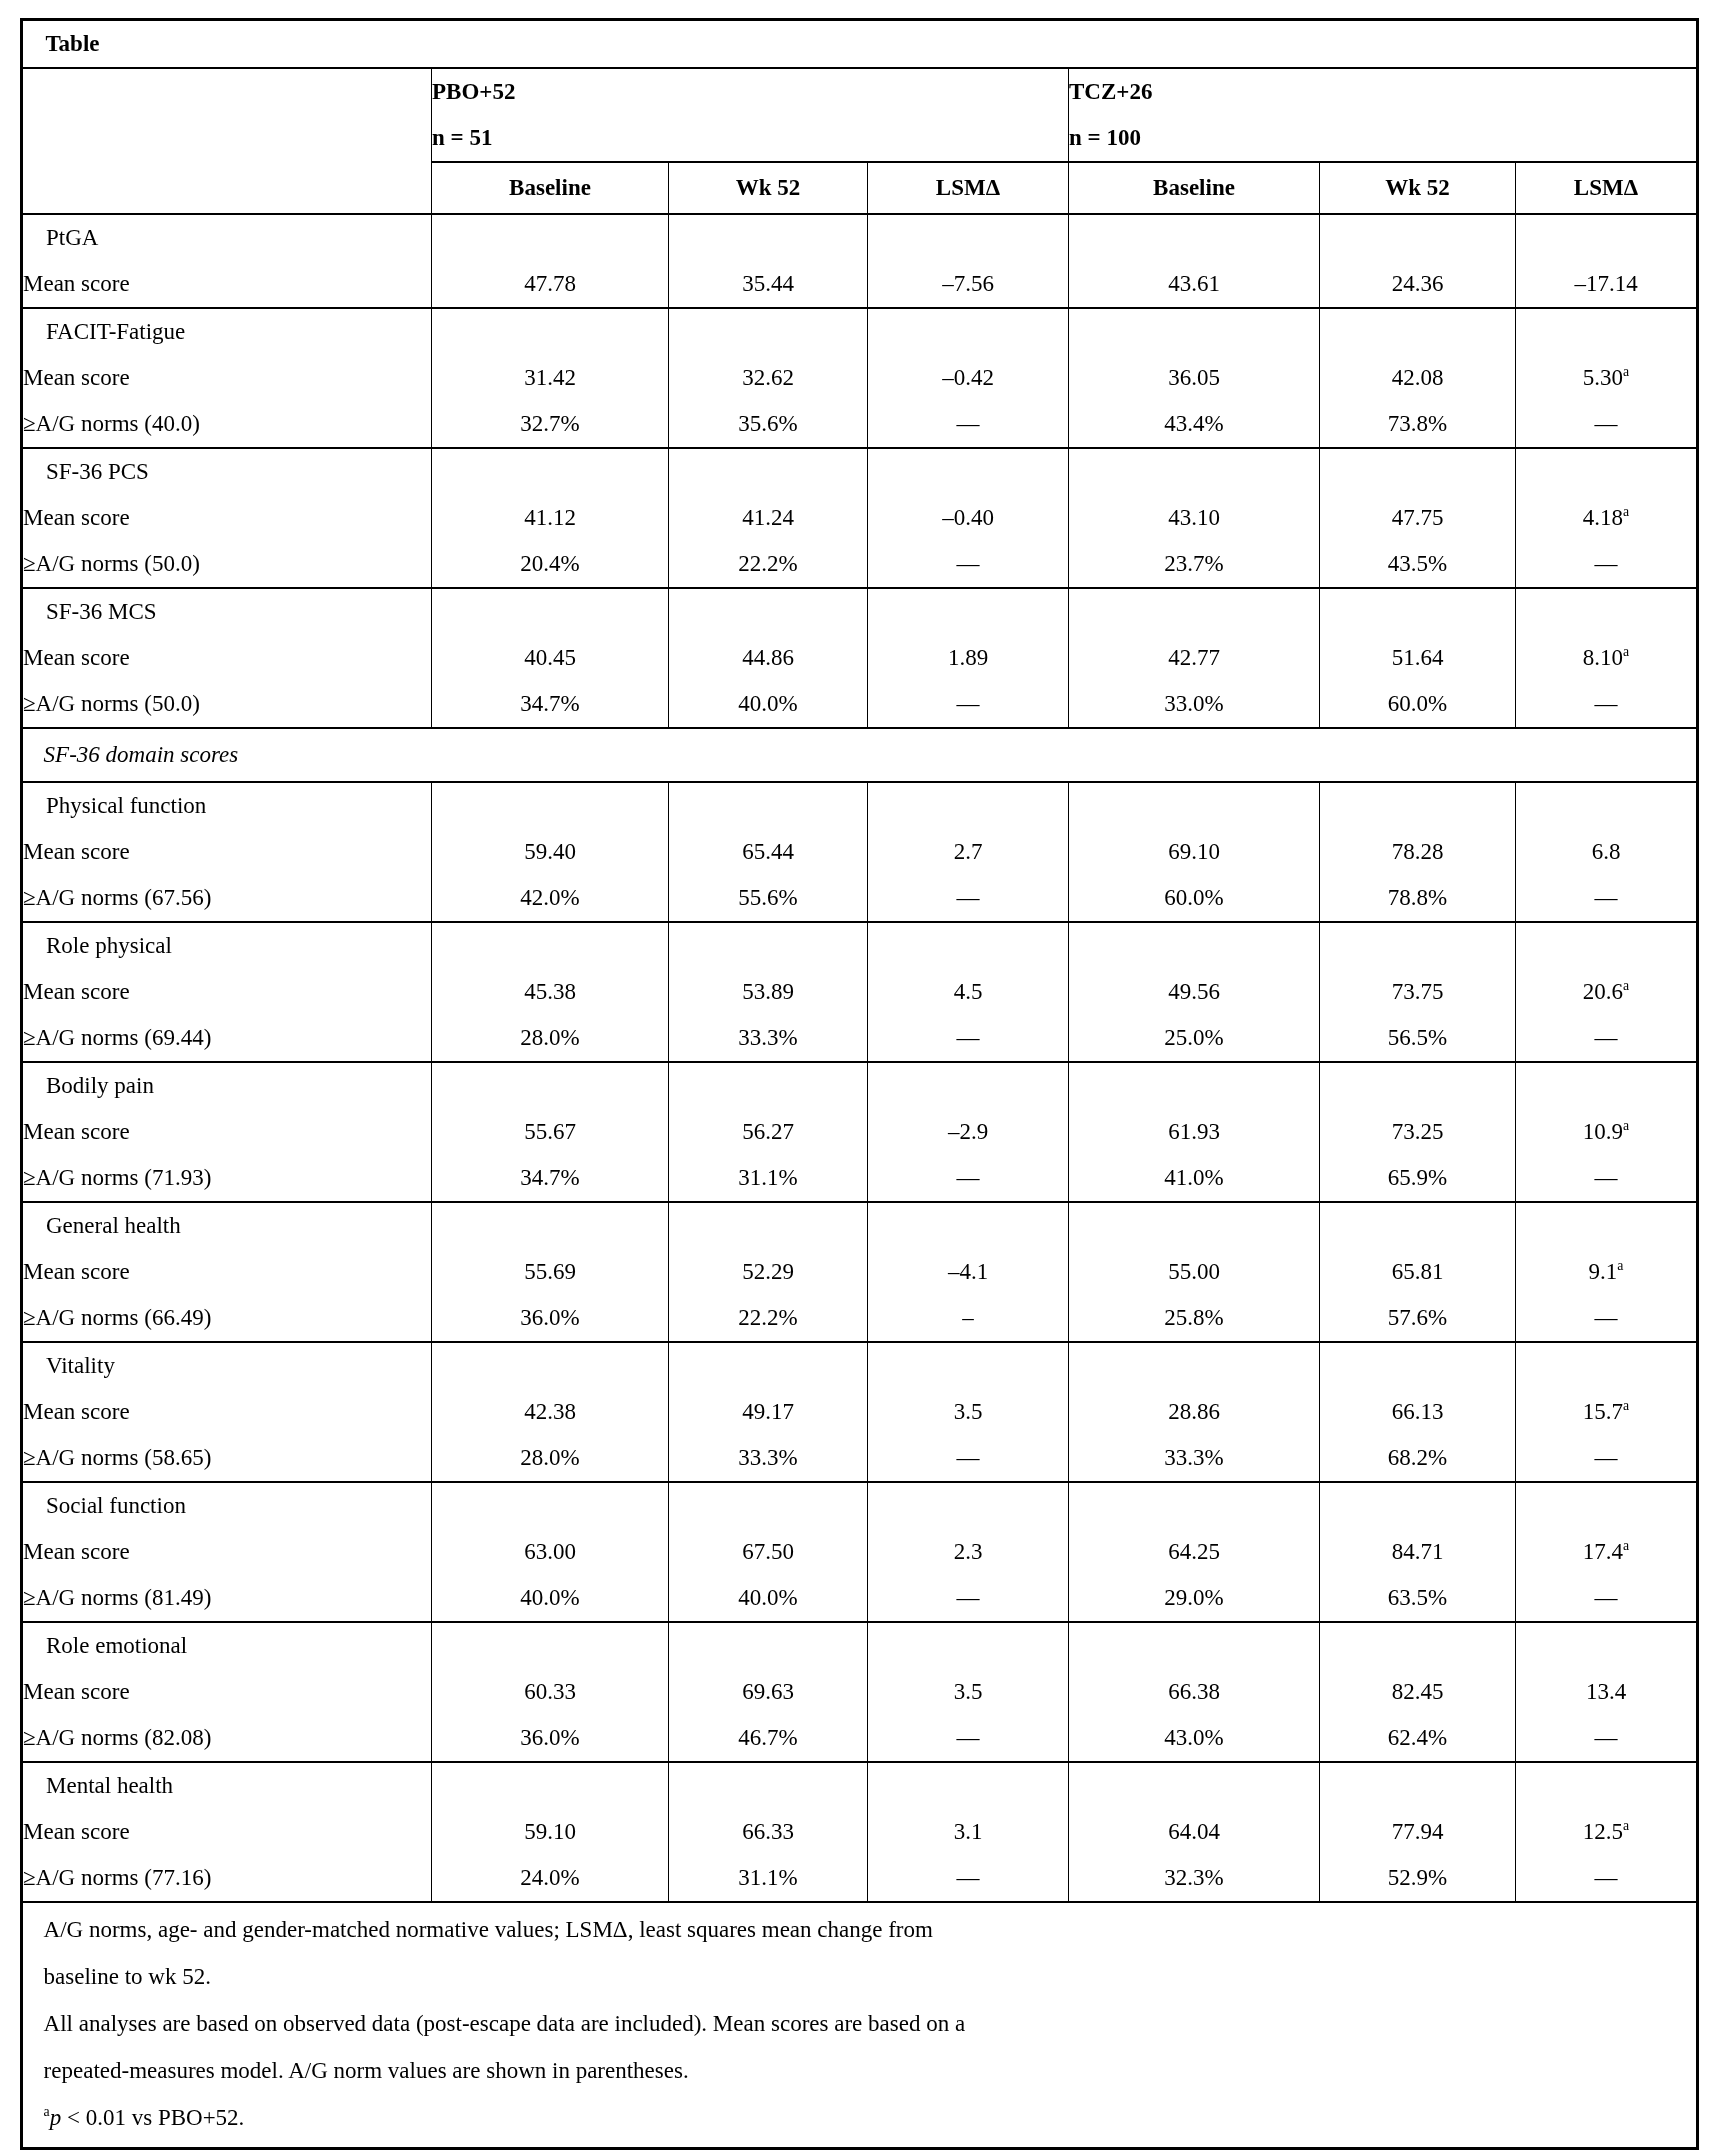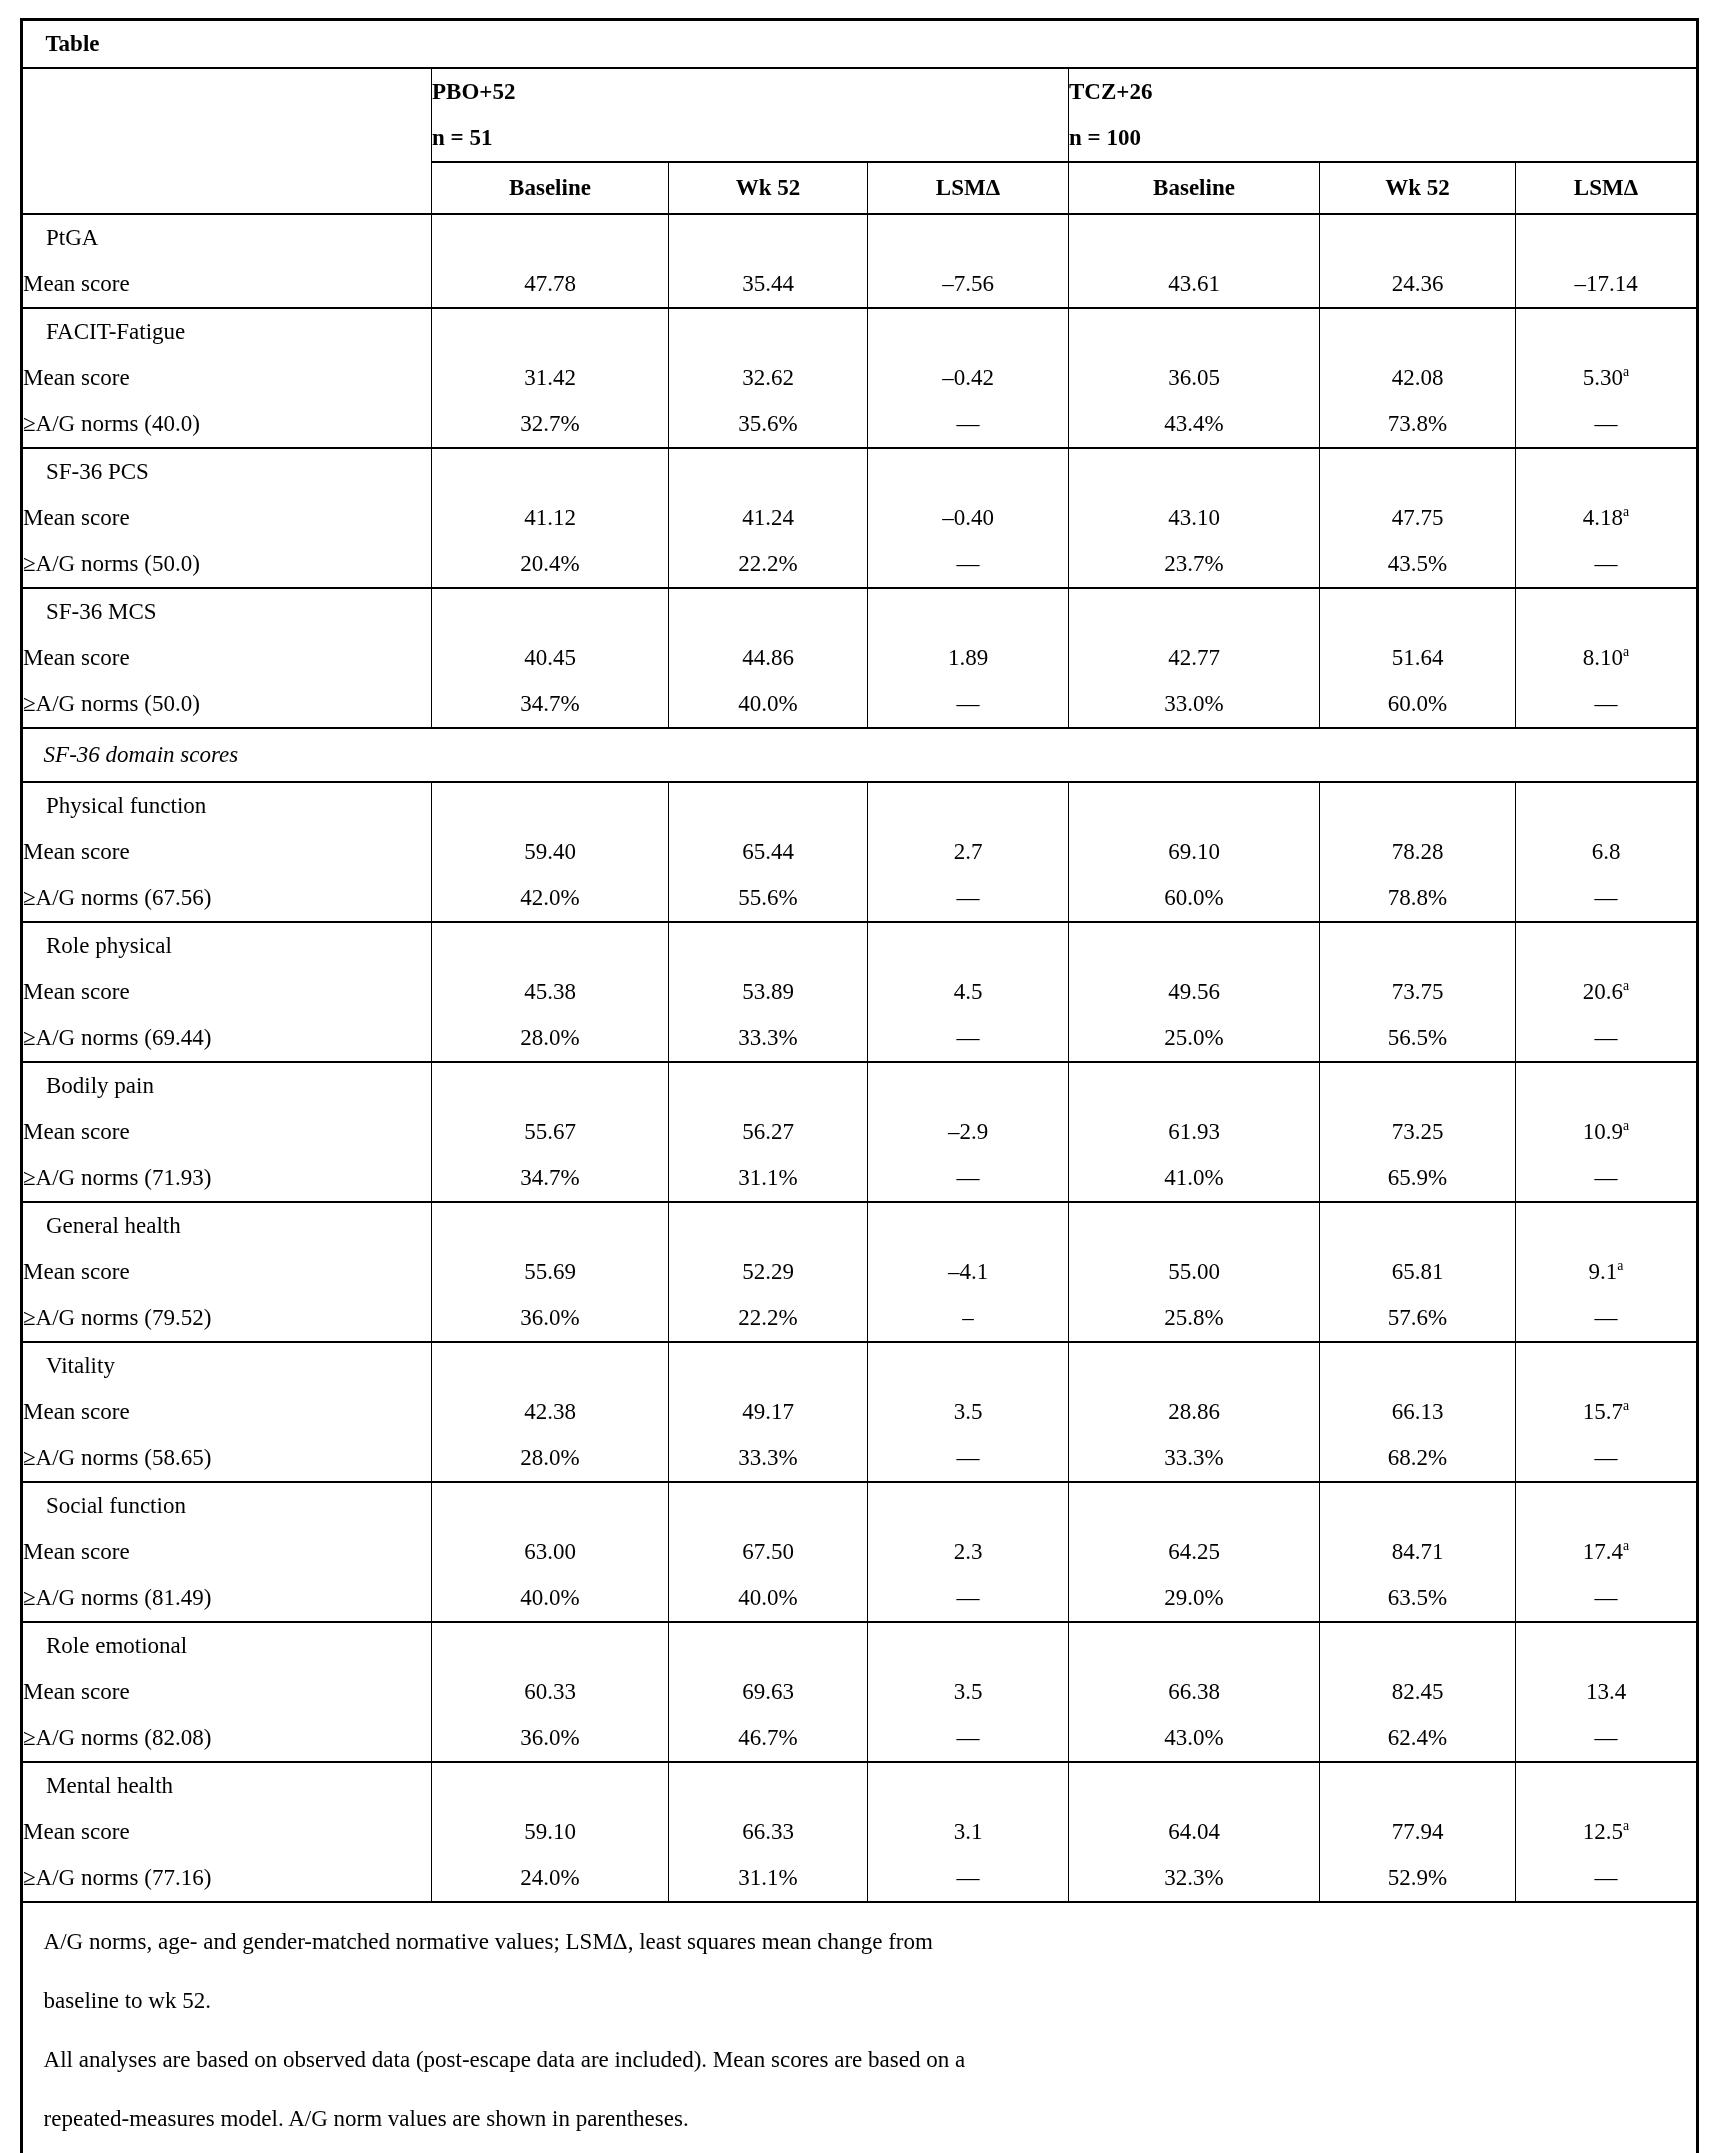--- a/index.html
+++ b/index.html
@@ -40,21 +40,21 @@
   .colhdr-cell .line { height: 50px; line-height: 50px; }
   .lbl-cell .sec-name { padding-left: 23px; }
   .lbl-cell .sub { }
   .data-cell { text-align: center; }
   .divider-cell .line {
     height: 52px; line-height: 52px;
     font-style: italic; padding-left: 20.6px;
   }
   sup { font-size: 60%; line-height: 0; vertical-align: super; }
   .foot-cell { padding: 2.6px 17px 6.9px 20.6px; }
-  .fline { line-height: 47px; white-space: nowrap; margin-top: 12px; }
+  .fline { line-height: 47px; white-space: nowrap; }
   .fline i { font-style: italic; }
 </style>
 </head>
 <body>
 
 <div class="sheet">
   <table class="main">
     <colgroup>
       <col style="width:410px">
         <col style="width:237px">
@@ -356,21 +356,21 @@
           <td class="data-cell">
             <div class="line">&nbsp;</div>
             <div class="line">10.9<sup>a</sup></div>
             <div class="line">—</div>
           </td>
         </tr>
         <tr>
           <td class="lbl-cell">
             <div class="line sec-name">General health</div>
             <div class="line sub">Mean score</div>
-            <div class="line sub">≥A/G norms (79.52)</div>
+            <div class="line sub">≥A/G norms (66.49)</div>
           </td>
           <td class="data-cell">
             <div class="line">&nbsp;</div>
             <div class="line">55.69</div>
             <div class="line">36.0%</div>
           </td>
           <td class="data-cell">
             <div class="line">&nbsp;</div>
             <div class="line">52.29</div>
             <div class="line">22.2%</div>

